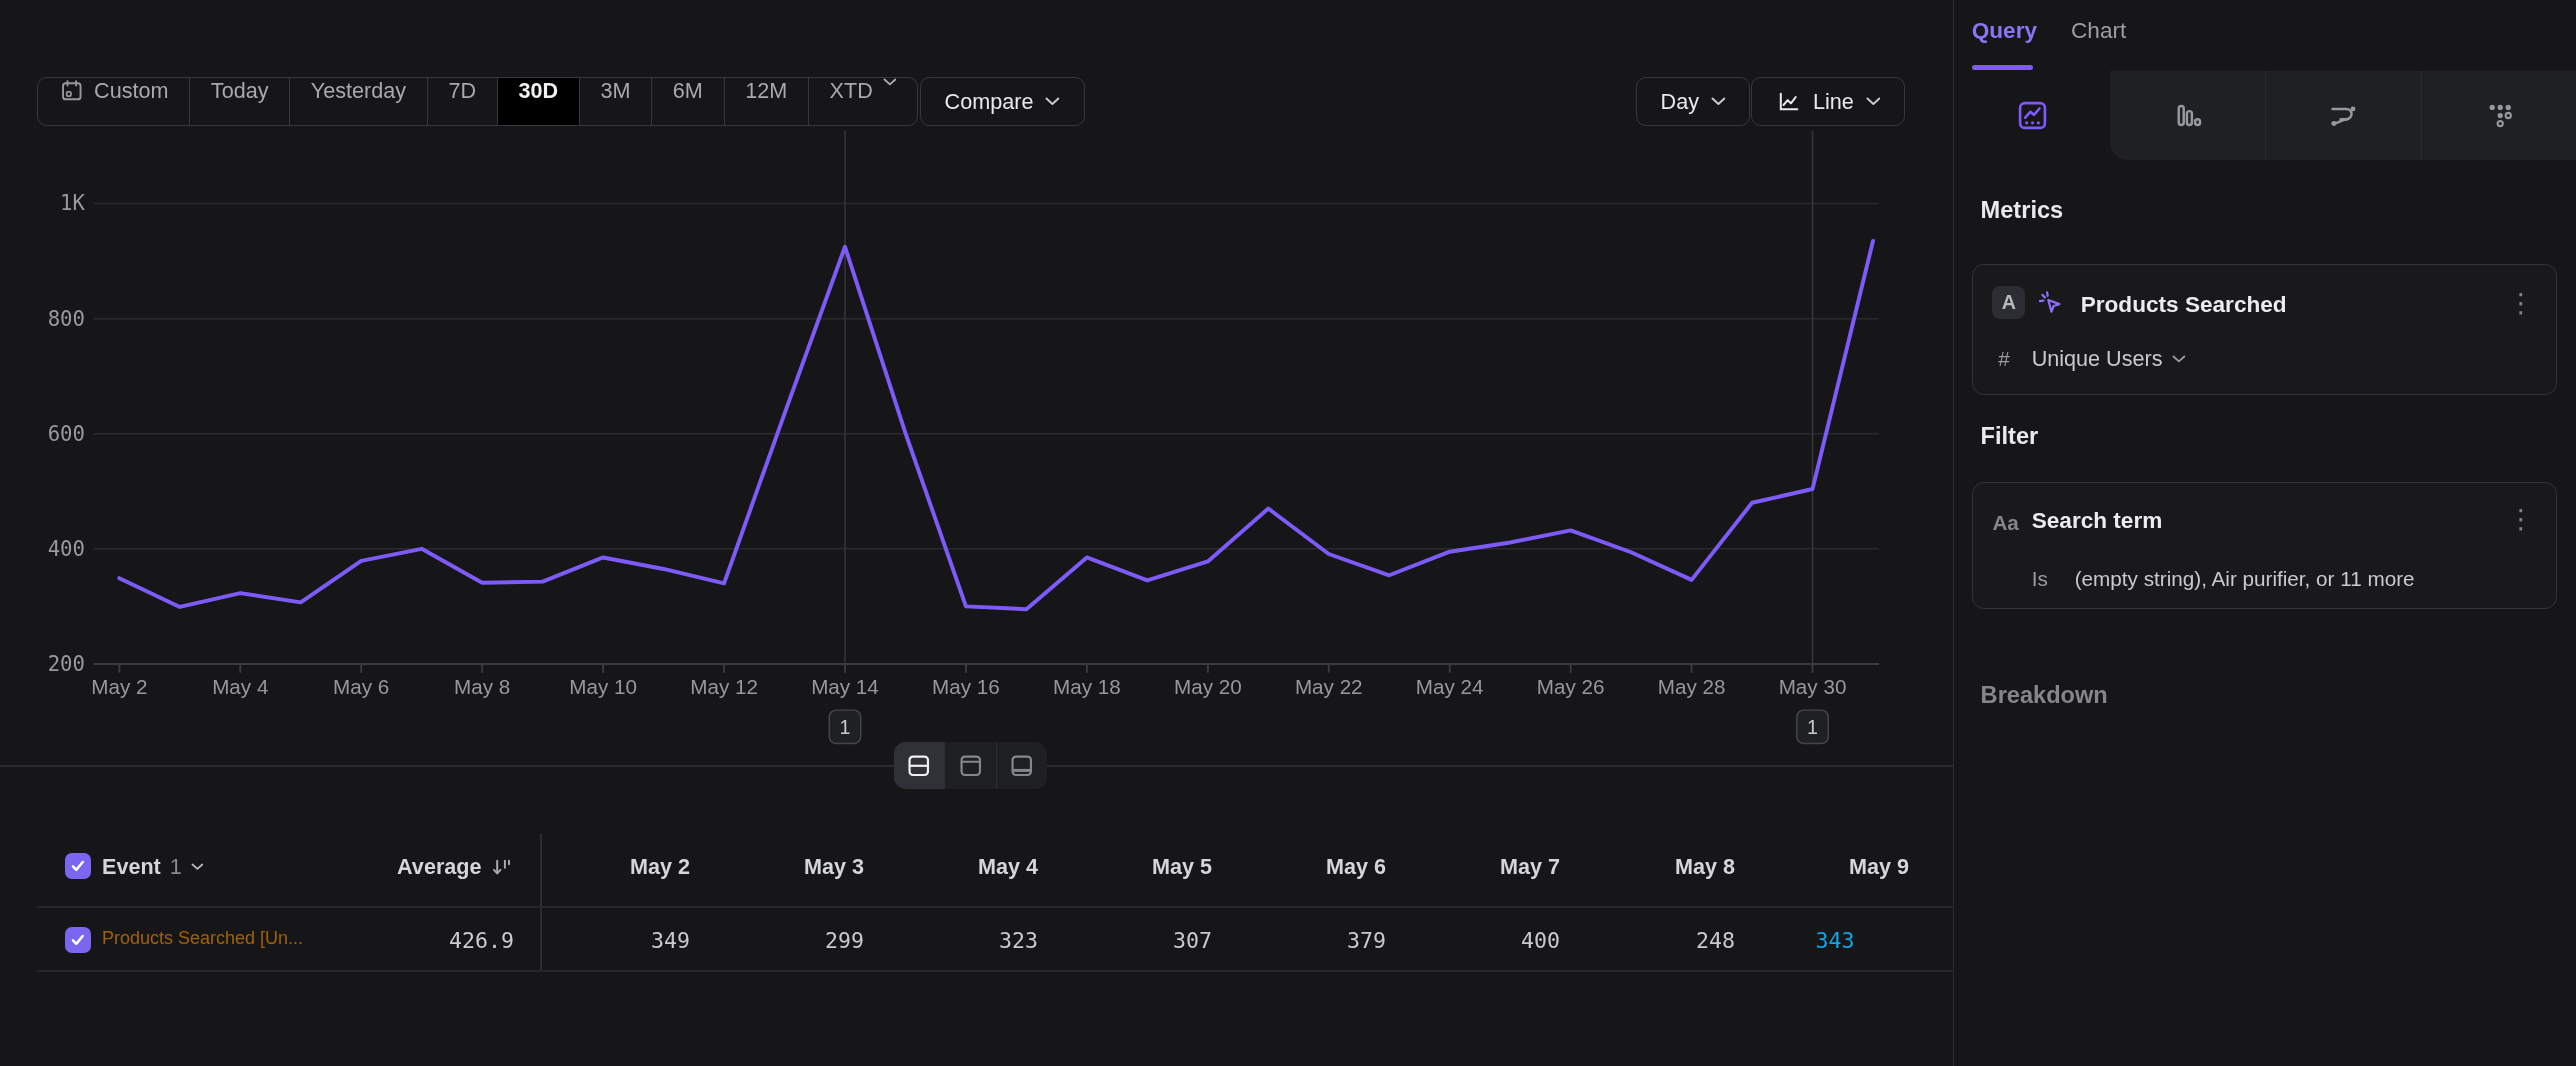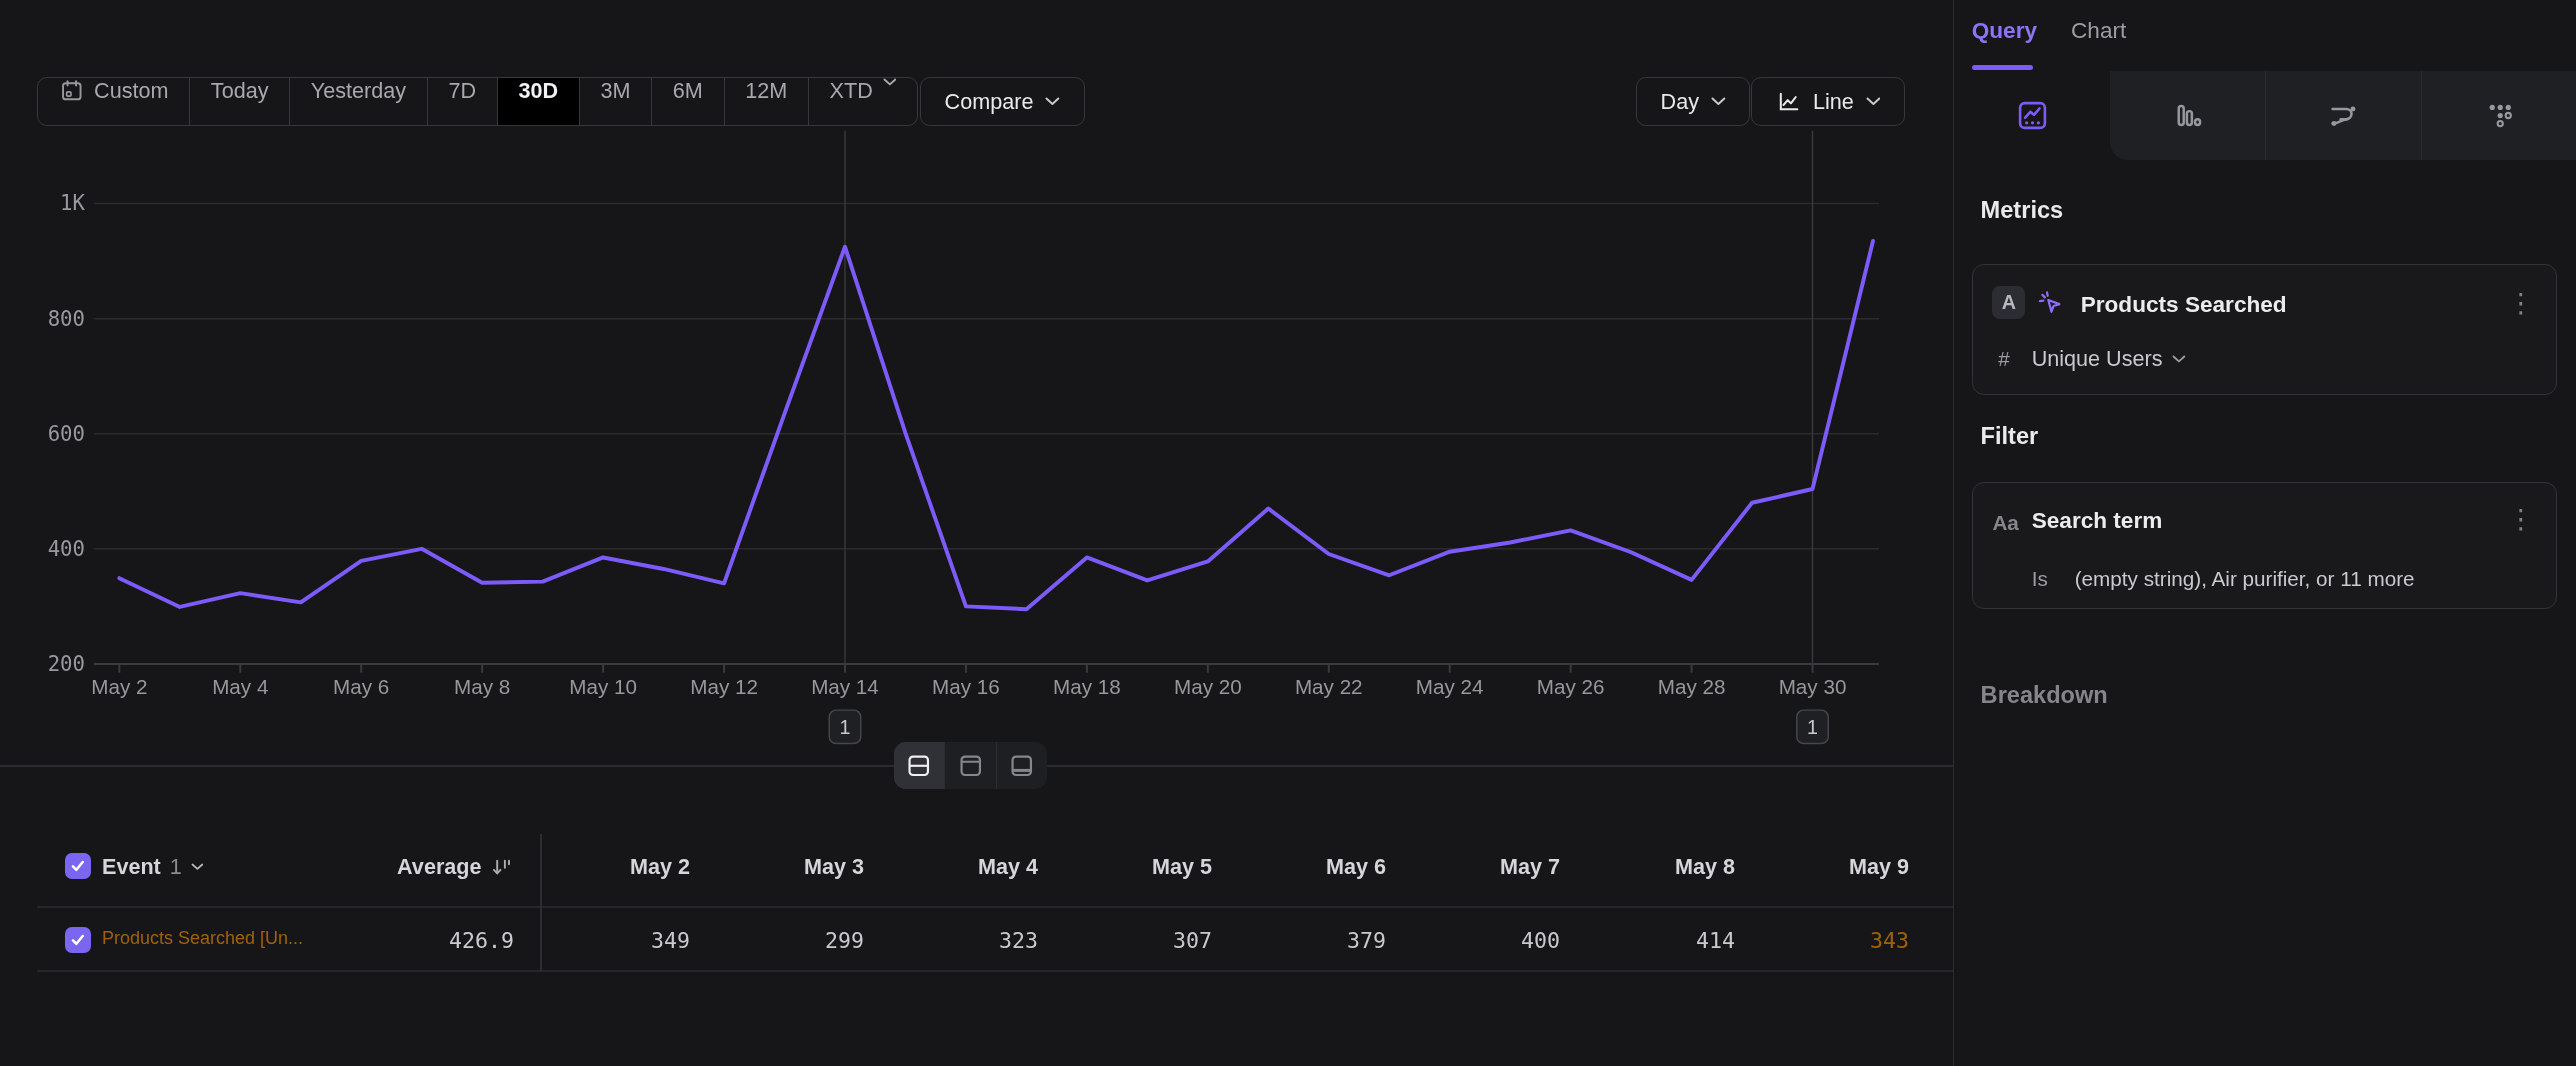--- a/index.html
+++ b/index.html
@@ -252,23 +252,23 @@
       <div class="cell-r mono" style="right: 1089px; top: 928px; font-size: 21.6px; color: rgb(201, 202, 205);">299</div>
       <div class="cell-r th" style="right: 915px; top: 854px;">May 4</div>
       <div class="cell-r mono" style="right: 915px; top: 928px; font-size: 21.6px; color: rgb(201, 202, 205);">323</div>
       <div class="cell-r th" style="right: 741px; top: 854px;">May 5</div>
       <div class="cell-r mono" style="right: 741px; top: 928px; font-size: 21.6px; color: rgb(201, 202, 205);">307</div>
       <div class="cell-r th" style="right: 567px; top: 854px;">May 6</div>
       <div class="cell-r mono" style="right: 567px; top: 928px; font-size: 21.6px; color: rgb(201, 202, 205);">379</div>
       <div class="cell-r th" style="right: 393px; top: 854px;">May 7</div>
       <div class="cell-r mono" style="right: 393px; top: 928px; font-size: 21.6px; color: rgb(201, 202, 205);">400</div>
       <div class="cell-r th" style="right: 218px; top: 854px;">May 8</div>
-      <div class="cell-r mono" style="right: 218px; top: 928px; font-size: 21.6px; color: rgb(201, 202, 205);">414</div>
+      <div class="cell-r mono" style="right: 218px; top: 928px; font-size: 21.6px; color: rgb(201, 202, 205);">248</div>
       <div class="cell-r th" style="right: 44px; top: 854px;">May 9</div>
-      <div class="cell-r mono" style="right: 44px; top: 928px; font-size: 21.6px; color: #a16207;">343</div>
+      <div class="cell-r mono" style="right: 44px; top: 928px; font-size: 21.6px; color: #0ea5e9; text-align: center;">343</div>
     </div>
 </div>
 
 <div id="panel">
 
   <span class="ptab" style="left:17.7px;color:#8b74f6;font-weight:700;">Query</span>
   <span class="ptab" style="left:117px;color:#9d9ea3;">Chart</span>
   <div id="tab-underline"></div>
 
   <div id="icon-strip">

